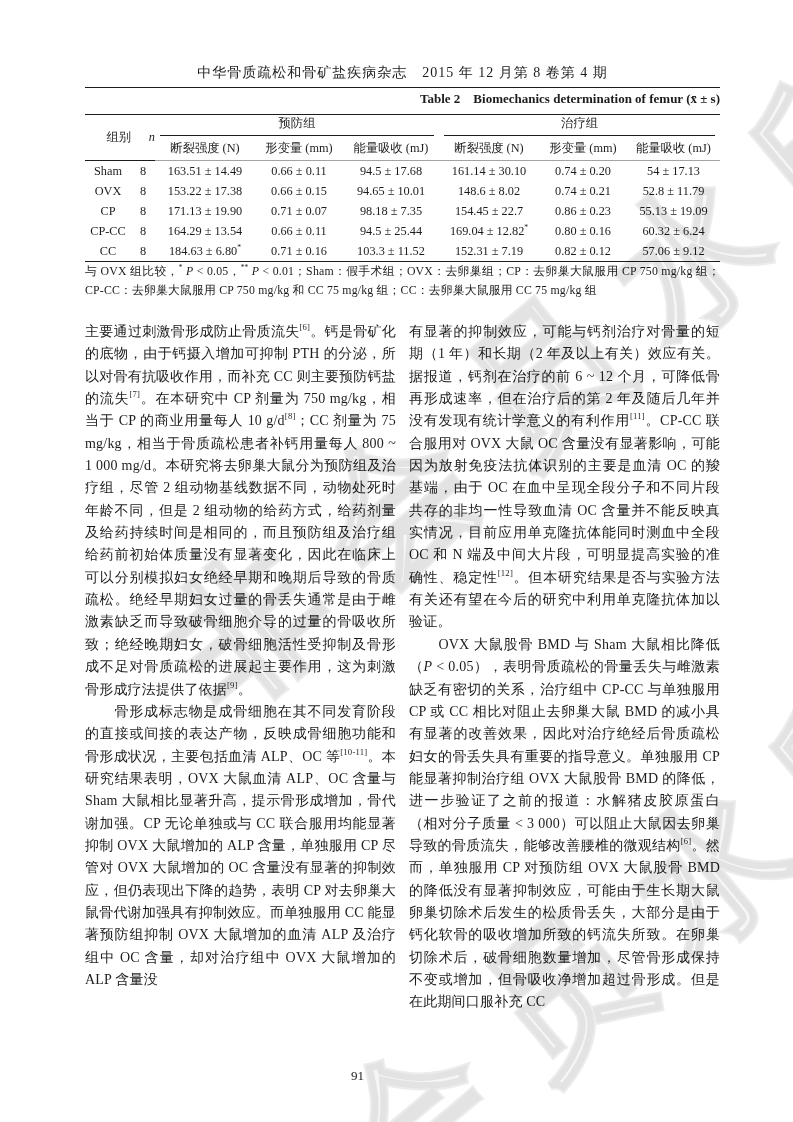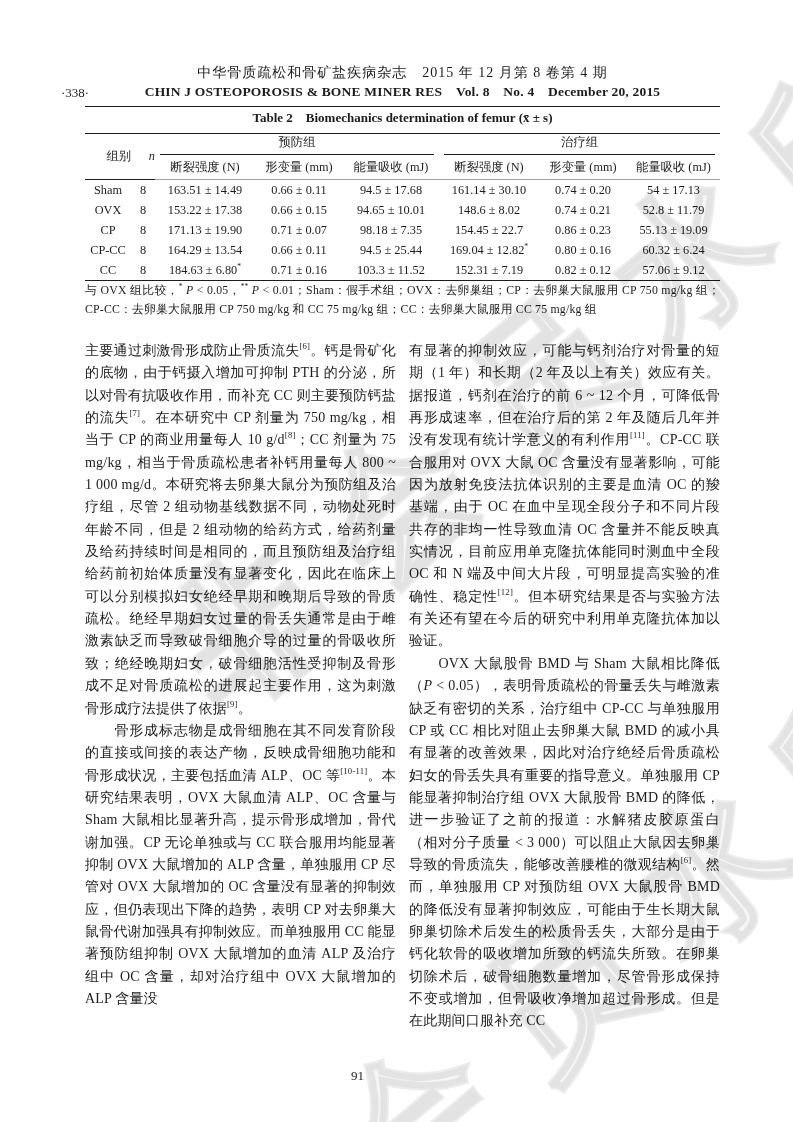--- a/index.html
+++ b/index.html
@@ -29,21 +29,21 @@
   .wm-2{left:148px;top:1214px;}
   .content{position:absolute;z-index:2;left:85px;top:0;width:635px;}
   
   .journal-cn{margin-top:64px;text-align:center;font-size:14px;letter-spacing:1px;}
   .header-row2{position:relative;margin-top:1px;}
   .page-label{position:absolute;left:-24px;top:2px;font-size:13px;}
   .journal-en{text-align:center;font-size:13.5px;font-weight:bold;letter-spacing:0.2px;}
   .header-rule{border-bottom:1.6px solid #1c1c1c;margin-top:5px;}
   
   .table-title-cn{margin-top:20px;text-align:center;font-size:13.5px;font-weight:bold;letter-spacing:0.5px;}
-  .table-title-en{margin-top:2px;text-align:center;font-size:13px;font-weight:bold;}
+  .table-title-en{margin-top:2px;text-align:right;font-size:13px;font-weight:bold;}
   
   table.biomech{width:635px;border-collapse:collapse;table-layout:fixed;margin-top:6px;font-size:12.3px;}
   table.biomech th,table.biomech td{font-weight:normal;padding:0;vertical-align:middle;}
   thead tr.hrow1 th{height:20px;}
   thead tr.hrow1 th[rowspan]{border-bottom:1px solid #1c1c1c;text-align:right;}
   th.group-span .spanline{display:block;border-bottom:1px solid #1c1c1c;padding-bottom:3px;margin:0 5px;text-align:center;font-family:Liberation Mono, monospace;}
   thead tr.hrow2 th{height:24px;border-bottom:1px solid #a3a3a3;text-align:center;}
   table.biomech{border-top:1.6px solid #1c1c1c;}
   tbody tr td{height:20px;}
   tbody tr:last-child td{border-bottom:1.6px solid #1c1c1c;}
@@ -67,24 +67,20 @@
 <body>
 
 <div class="page">
 
   <div class="watermark wm-1">非会员水印</div>
   <div class="watermark wm-2">非会员水印</div>
 
   <div class="content">
 
     <div class="journal-cn">中华骨质疏松和骨矿盐疾病杂志　2015 年 12 月第 8 卷第 4 期</div>
-    <div class="header-row2">
-      <span class="page-label">·338·</span>
-      <div class="journal-en">CHIN J OSTEOPOROSIS &amp; BONE MINER RES　Vol. 8　No. 4　December 20, 2015</div>
-    </div>
     <div class="header-rule"></div>
 
     <div class="table-title-en">Table 2　Biomechanics determination of femur (x̄ ± s)</div>
 
     <table class="biomech">
       <colgroup>
         <col style="width:46px">
           <col style="width:24px">
         <col style="width:100px">
           <col style="width:88px">

